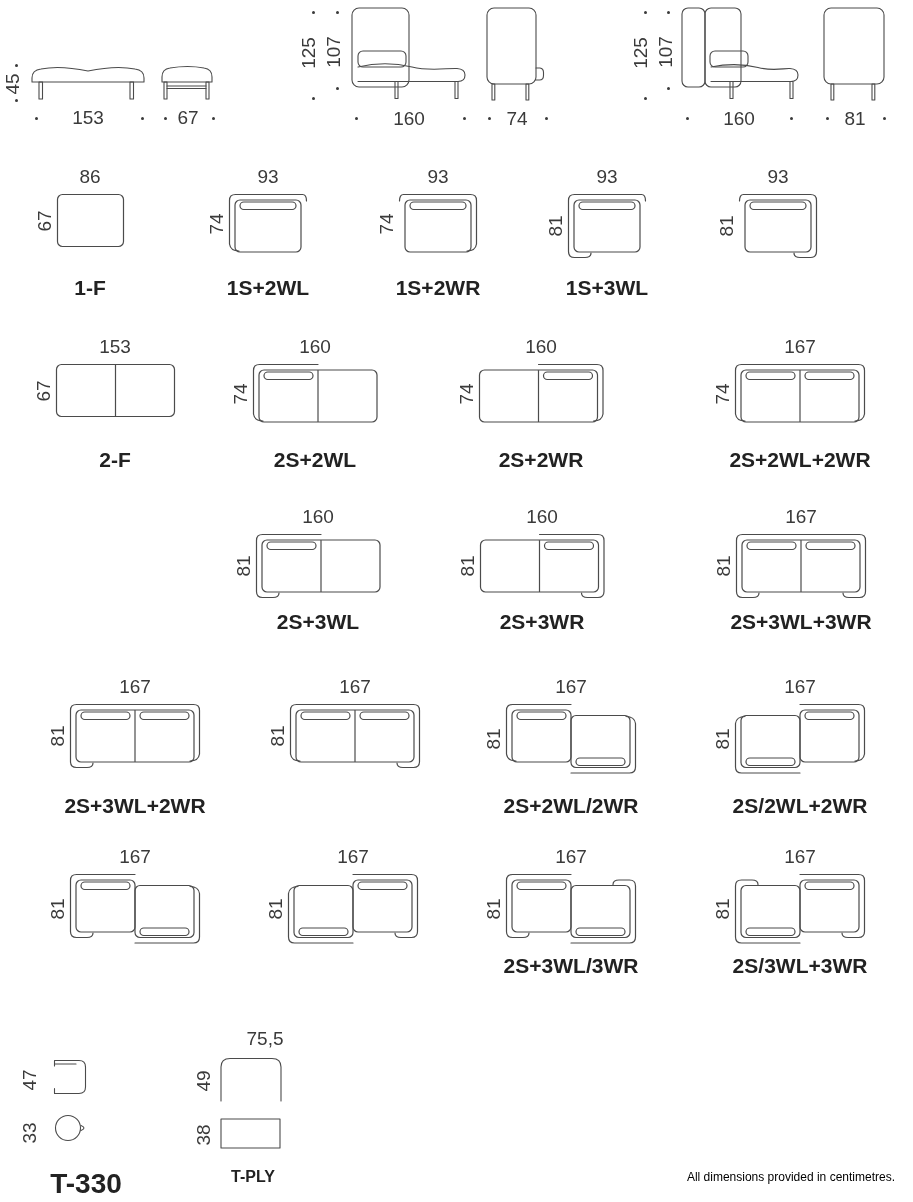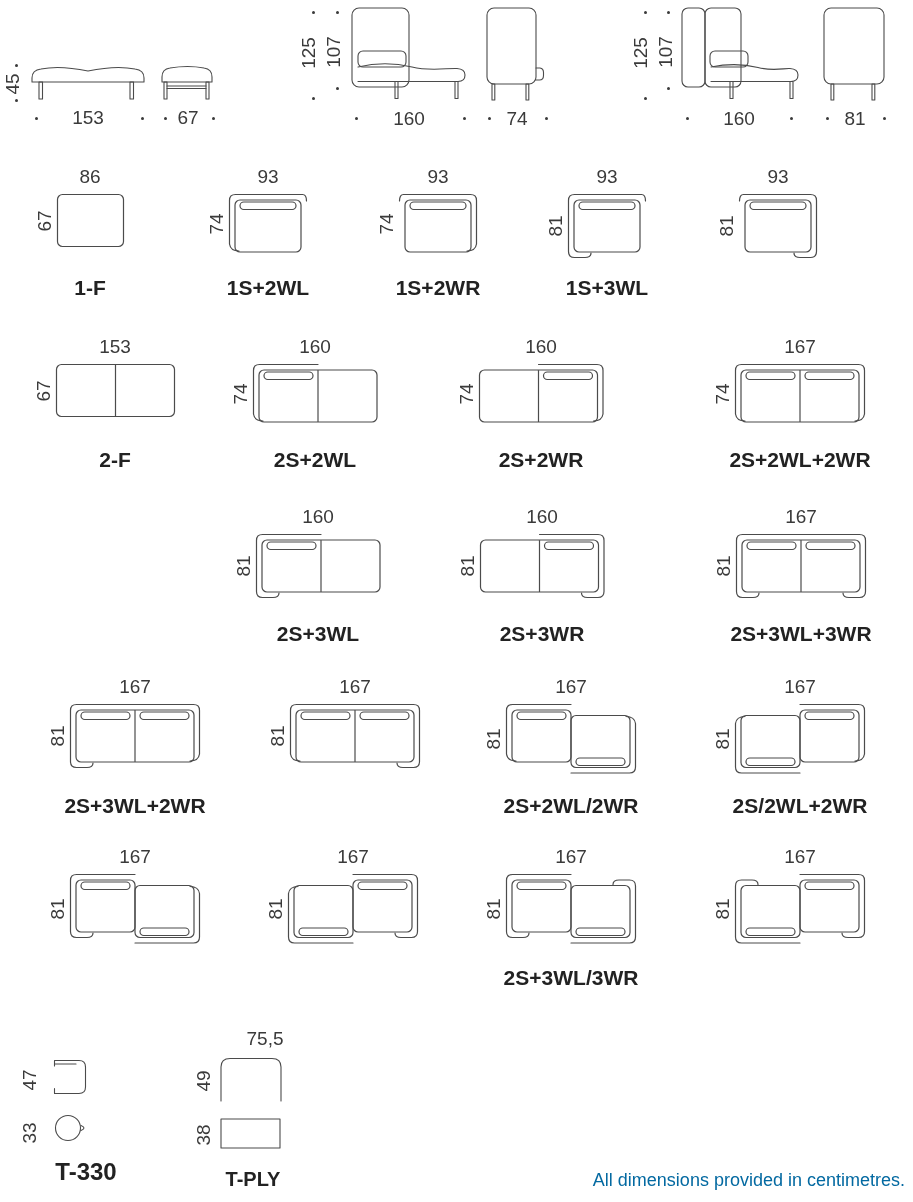--- a/index.html
+++ b/index.html
@@ -8,28 +8,28 @@
   .dim-w{height:22px;line-height:22px;text-align:center;font-size:19px;margin-bottom:4px;}
   .dim-d{position:absolute;width:44px;height:22px;line-height:22px;text-align:center;
          font-size:19px;transform:rotate(-90deg);}
   .vlabel{position:absolute;width:44px;height:22px;line-height:22px;text-align:center;
           font-size:19px;transform:rotate(-90deg);}
   .hlabel{position:absolute;height:22px;line-height:22px;text-align:center;font-size:19px;}
   .caption{text-align:center;font-size:21px;font-weight:bold;color:#222;letter-spacing:0;}
   .plan-item{position:absolute;width:210px;}
   .drawbox{display:flex;justify-content:center;align-items:flex-start;}
   .h68{height:68px}.h64{height:64px}.h70{height:70px}.h74{height:74px}
-  .m16{margin-top:16px}.m22{margin-top:22px}.m20{margin-top:20px}.m18{margin-top:18px}
+  .m16{margin-top:16px}.m22{margin-top:22px}.m20{margin-top:8px}.m18{margin-top:18px}
   svg.plan *{fill:none;stroke:#4b4b4b;stroke-width:1.2;stroke-linecap:round;stroke-linejoin:round;}
   svg.elev{position:absolute;}
   svg.elev *{fill:none;stroke:#4b4b4b;stroke-width:1.1;stroke-linecap:round;stroke-linejoin:round;}
   .dot{position:absolute;width:3px;height:3px;border-radius:50%;background:#3a3a3a;}
   .tbl{position:absolute;}
   .tbl .caption{position:absolute;}
-  #footer{position:absolute;right:8px;top:1170px;font-size:18px;color:#0369a1;}
+  #footer{position:absolute;right:18px;top:1170px;font-size:12px;color:#000000;}
 </style>
 </head>
 <body>
 
 <div id="page">
 
   <div>
     <div class="vlabel" style="left:-9px;top:73px">45</div>
     <svg class="elev" style="left:30px;top:62px" width="118" height="42" viewBox="0 0 118 42">
       <path d="M2,20 L2,16 Q2,8 11,7 C28,3.5 46,6.5 58,9 C70,6.5 88,3.5 105,7 Q114,8 114,16 L114,20 Z"></path>
@@ -371,43 +371,44 @@
         <svg class="plan" width="134" height="74" viewBox="0 0 134 74">
           <rect x="8" y="13.5" width="59" height="52" rx="5"></rect>
           <rect x="67" y="8" width="59" height="52" rx="5"></rect>
           <rect x="13" y="56" width="49" height="7.5" rx="3.75"></rect>
           <path d="M25,12.5 Q25,8 19,8 L8.5,8 Q2.5,8 2.5,14 L2.5,65 Q2.5,71 8.5,71 L67,71"></path>
           <rect x="72" y="10" width="49" height="7.5" rx="3.75"></rect>
           <path d="M109,61 Q109,65.5 115,65.5 L125.5,65.5 Q131.5,65.5 131.5,59.5 L131.5,8.5 Q131.5,2.5 125.5,2.5 L67,2.5"></path>
         </svg>
       </div>
     <div class="dim-d" style="left: 6px; top: 52px;">81</div>
+    <div class="caption m20">2S/3WL+3WR</div>
   </div>
 
   <div class="tbl" style="left:20px;top:1050px;width:140px;height:150px">
     <div class="vlabel" style="left:-12px;top:19px">47</div>
     <svg class="elev" style="left:33px;top:8px" width="38" height="44" viewBox="0 0 38 44">
       <path d="M1.5,8 V2.5 H26 Q32.5,2.5 32.5,9 V29 Q32.5,35.5 26,35.5 H1.5 V30.5"></path>
       <path d="M1.5,6 H23"></path>
     </svg>
     <div class="vlabel" style="left:-12px;top:72px">33</div>
     <svg class="elev" style="left:33px;top:63px" width="46" height="32" viewBox="0 0 46 32">
       <circle cx="15" cy="15" r="12.5"></circle>
       <path d="M28,12.5 q6,2.5 0,5"></path>
     </svg>
-    <div class="caption" style="left:0;top:108px;width:132px;font-size:24px">T-330</div>
+    <div class="caption" style="left:0;top:118px;width:132px;font-size:28px">T-330</div>
   </div>
 
   <div class="tbl" style="left:180px;top:1028px;width:150px;height:180px">
     <div class="hlabel" style="left:55px;top:0;width:60px">75,5</div>
     <div class="vlabel" style="left:2px;top:42px">49</div>
     <svg class="elev" style="left:39px;top:26px" width="64" height="50" viewBox="0 0 64 50">
       <path d="M2,47 V13 Q2,4.5 11,4.5 H53 Q62,4.5 62,13 V47"></path>
     </svg>
     <div class="vlabel" style="left:2px;top:96px">38</div>
     <svg class="elev" style="left:40px;top:90px" width="62" height="32" viewBox="0 0 62 32">
       <rect x="1" y="1" width="59" height="29"></rect>
     </svg>
-    <div class="caption" style="left:5px;top:140px;width:136px;font-size:20px">T-PLY</div>
+    <div class="caption" style="left:5px;top:140px;width:136px;font-size:16px">T-PLY</div>
   </div>
 
   <div id="footer">All dimensions provided in centimetres.</div>
 </div>
 
 </body></html>

